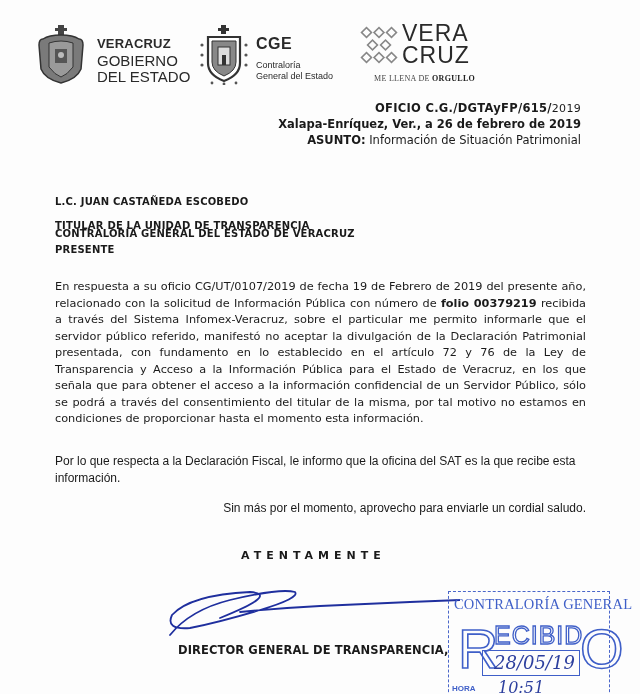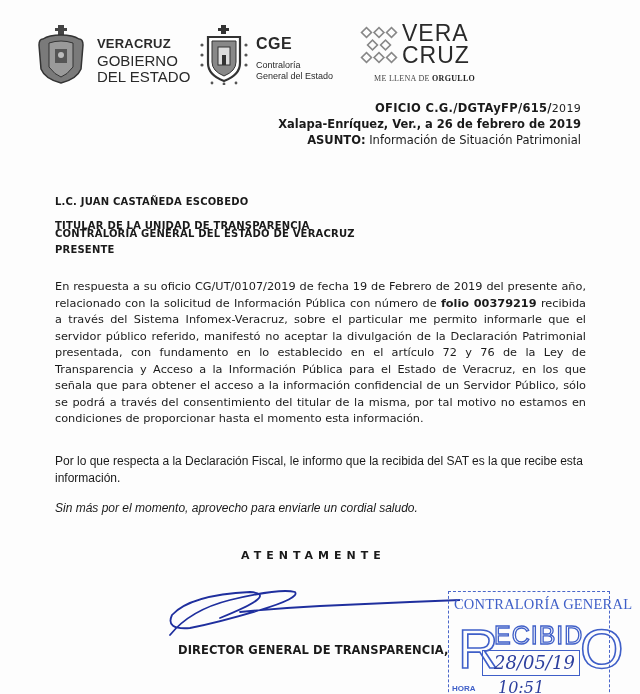--- a/index.html
+++ b/index.html
@@ -47,21 +47,21 @@
     .addr { position: absolute; left: 55px; font-weight: bold; font-size: 10px; white-space: nowrap; letter-spacing: 0.2px;}
     .addr-1 { top: 196px; }
     .addr-2 { top: 220px; text-align: center; }
     .addr-3 { top: 228px; }
     .addr-4 { top: 244px; }
 
     
     .para { position: absolute; left: 55px; width: 531px; font-size: 11.3px; line-height: 16.5px; text-align: justify; }
     .p1 { top: 279px; }
     .p2 { top: 453px; text-align: left; font-family: "Liberation Sans", sans-serif; font-size: 12px; }
-    .p3 { top: 500px; text-align: left; font-family: "Liberation Sans", sans-serif; font-size: 12px; font-style: italic; }
+    .p3 { top: 500px; text-align: right; font-family: "Liberation Sans", sans-serif; font-size: 12px; }
 
     .closing { position: absolute; left: 241px; top: 549px; font-weight: bold; font-size: 11px; letter-spacing: 5px; white-space: nowrap; }
 
     .signature { position: absolute; left: 160px; top: 570px; width: 300px; height: 70px; }
 
     .signer { position: absolute; left: 178px; text-align: center; width: 262px; font-weight: bold; font-size: 11.5px; white-space: nowrap; letter-spacing: 0.1px;}
     .signer-1 { top: 628px; }
     .signer-2 { top: 643px; }
     .signer-3 { top: 658px; }
 
@@ -140,21 +140,21 @@
   <div class="ref ref-oficio"><span>OFICIO C.G./DGTAyFP/615/</span><span class="yr">2019</span></div>
   <div class="ref ref-fecha">Xalapa-Enríquez, Ver., a 26 de febrero de 2019</div>
   <div class="ref ref-asunto"><b>ASUNTO:</b><span> Información de Situación Patrimonial</span></div>
 
   <div class="addr addr-1">L.C. JUAN CASTAÑEDA ESCOBEDO</div>
   <div class="addr addr-2">TITULAR DE LA UNIDAD DE TRANSPARENCIA</div>
   <div class="addr addr-3">CONTRALORÍA GENERAL DEL ESTADO DE VERACRUZ</div>
   <div class="addr addr-4">PRESENTE</div>
 
   <div class="para p1"><span>En respuesta a su oficio CG/UT/0107/2019 de fecha 19 de Febrero de 2019 del presente año, relacionado con la solicitud de Información Pública con número de </span><b>folio 00379219</b><span> recibida a través del Sistema Infomex-Veracruz, sobre el particular me permito informarle que el servidor público referido, manifestó no aceptar la divulgación de la Declaración Patrimonial presentada, con fundamento en lo establecido en el artículo 72 y 76 de la Ley de Transparencia y Acceso a la Información Pública para el Estado de Veracruz, en los que señala que para obtener el acceso a la información confidencial de un Servidor Público, sólo se podrá a través del consentimiento del titular de la misma, por tal motivo no estamos en condiciones de proporcionar hasta el momento esta información.</span></div>
-  <div class="para p2">Por lo que respecta a la Declaración Fiscal, le informo que la recibida del SAT es la que recibe esta información.</div>
+  <div class="para p2">Por lo que respecta a la Declaración Fiscal, le informo que la oficina del SAT es la que recibe esta información.</div>
   <div class="para p3">Sin más por el momento, aprovecho para enviarle un cordial saludo.</div>
 
   <div class="closing">ATENTAMENTE</div>
 
   <svg class="signature" viewBox="0 0 300 70">
     <path d="M10 65 Q30 40 70 30 Q120 18 135 22 Q140 28 100 40 Q60 52 30 58 Q5 60 12 45 Q30 25 90 22 Q120 24 60 48 M80 42 Q120 38 160 36 L250 32 L300 30" fill="none" stroke="#1f2f9e" stroke-width="1.8" stroke-linecap="round"></path>
   </svg>
 
   <div class="signer signer-2">DIRECTOR GENERAL DE TRANSPARENCIA,</div>
 

